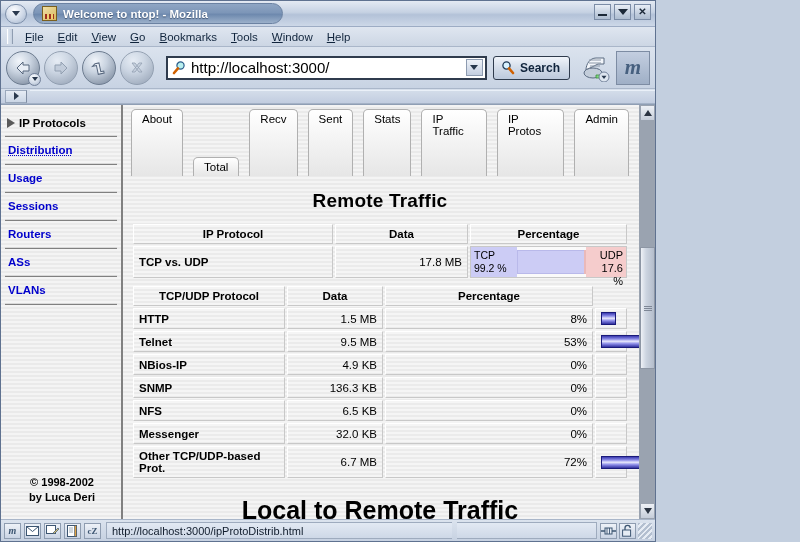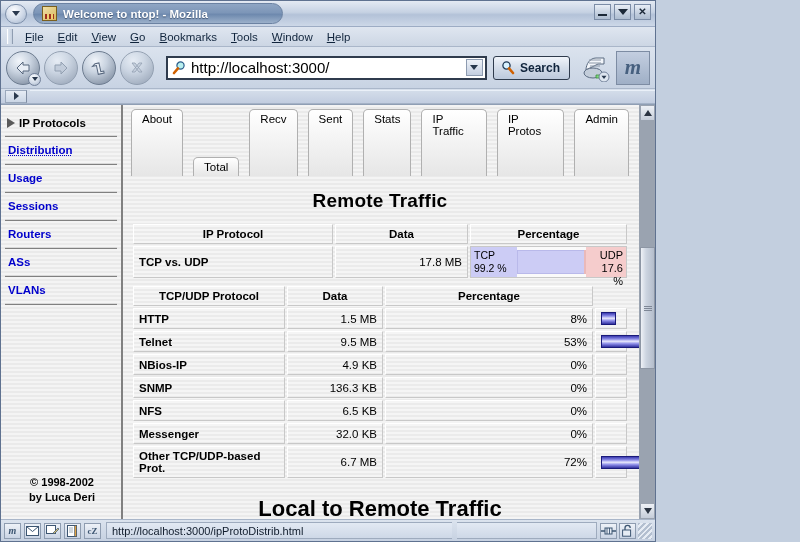--- a/index.html
+++ b/index.html
@@ -282,21 +282,21 @@
   }
 
   .bar-outer { height: 13px; position: relative; }
   .bar {
     height: 13px; border: 1px solid #1a1a7a;
     background: linear-gradient(to bottom,
       #3b3bb0 0%, #8c8ce8 28%, #e8e8fb 48%, #8c8ce8 70%, #3232a0 100%);
   }
 
   .section2-title {
-    text-align: center; font-size: 22px; font-weight: bold; color: #000;
+    text-align: center; font-size: 25px; font-weight: bold; color: #000;
     padding: 16px 0 8px 0;
   }
   .warn-wrap { text-align: center; padding: 2px 0 6px 0; }
   .nodata {
     text-align: center; font-size: 17px; font-style: italic; font-weight: bold;
     color: #e00000; padding-top: 4px;
   }
 
   
   .vscroll {

